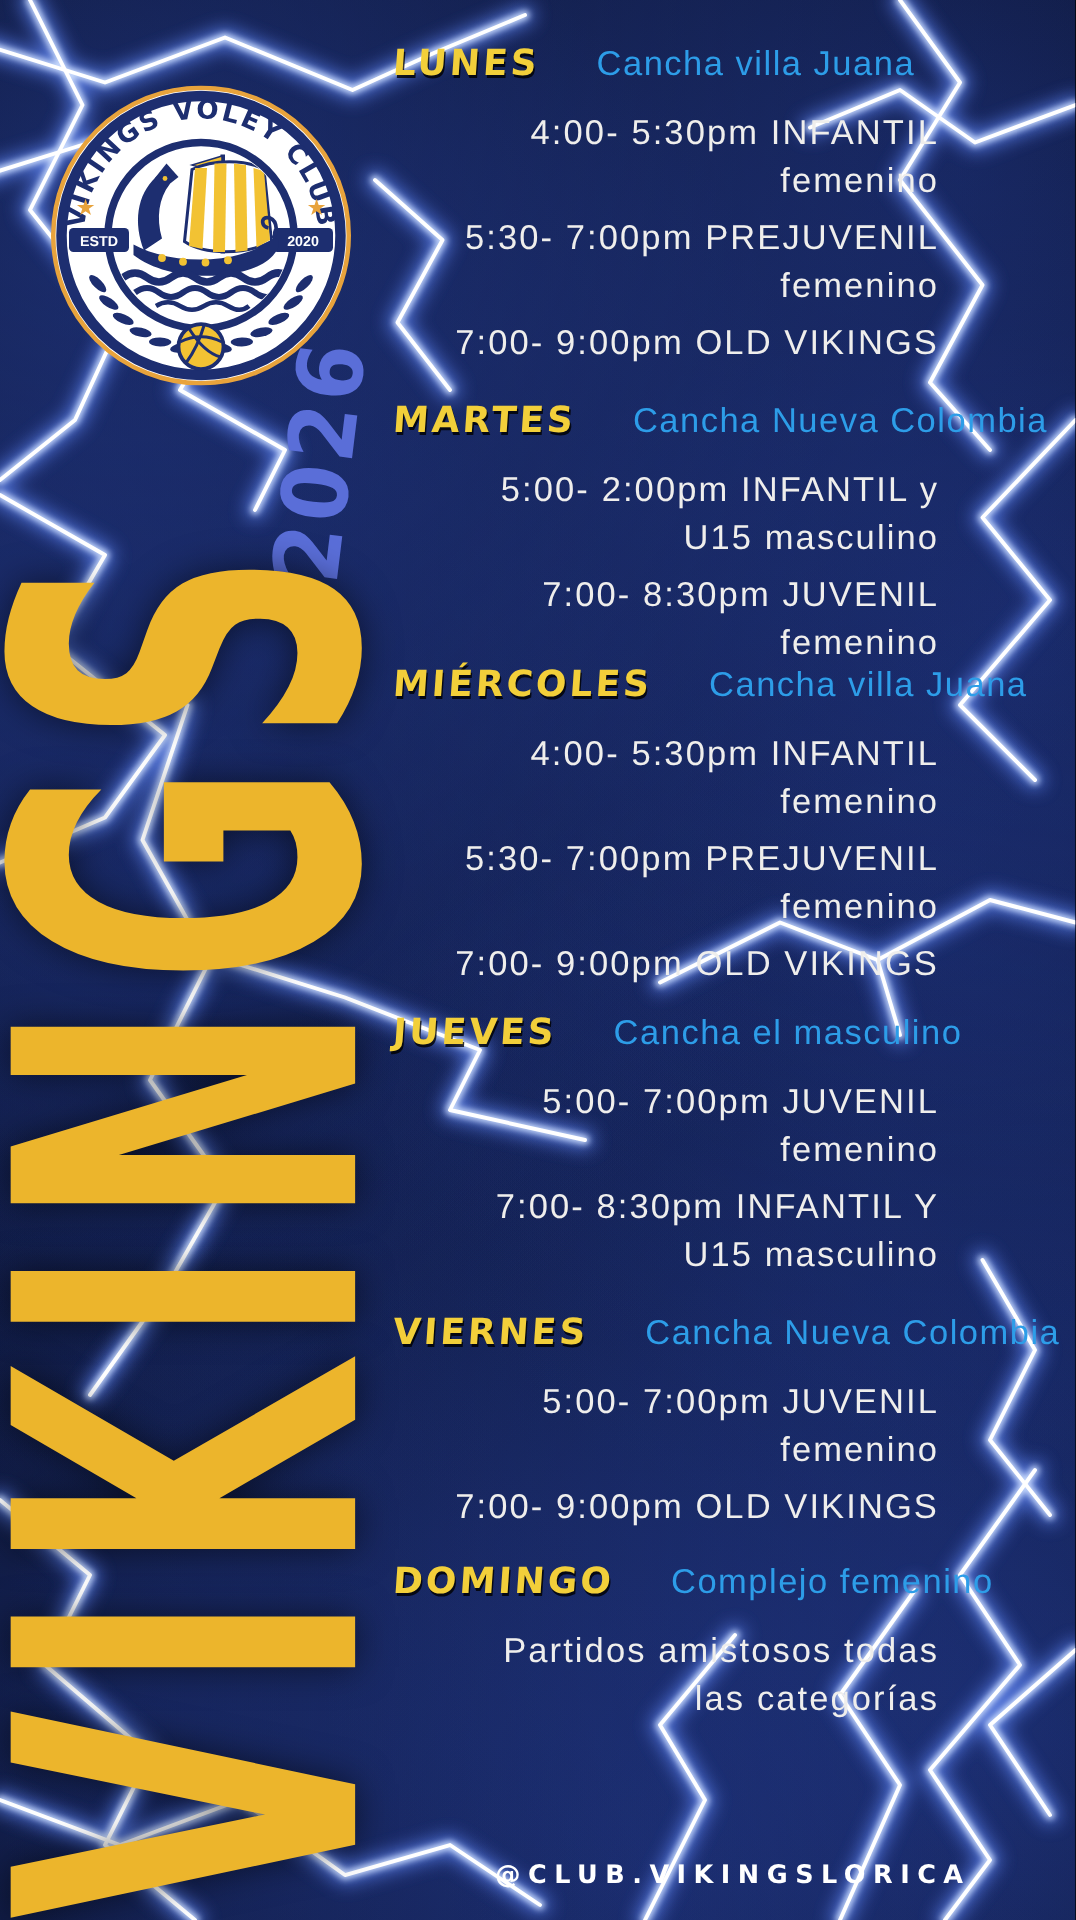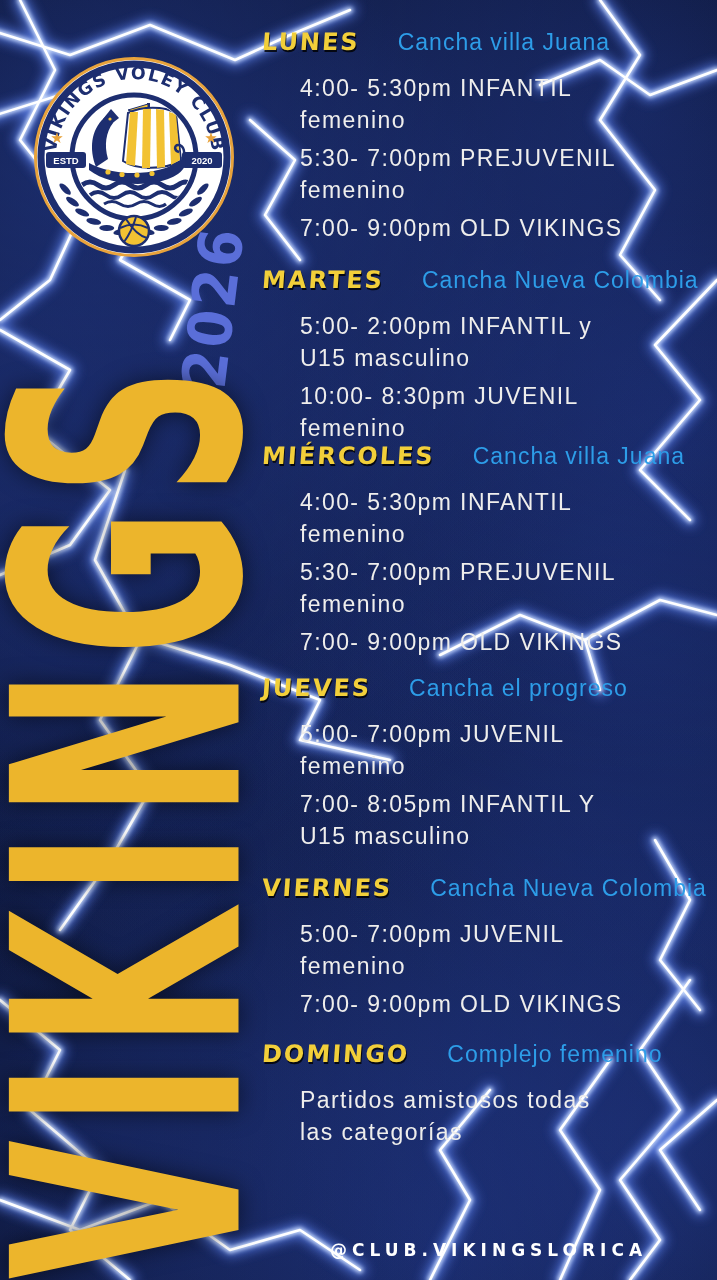--- a/index.html
+++ b/index.html
@@ -52,21 +52,21 @@
     margin:0;display:inline-block;transform:skewX(-4deg);
     font-family:"DejaVu Sans",sans-serif;font-weight:700;font-size:24px;
     line-height:36px;letter-spacing:2px;color:#f2cf3a;white-space:nowrap;
     text-shadow:1px 2px 0 rgba(0,0,0,.8);
   }
   .venue{
     font-size:23px;letter-spacing:1px;color:#2d9de8;white-space:nowrap;
   }
   .entry{
     width:326px;margin:0 0 6px 38px;
-    font-size:23px;letter-spacing:1.4px;line-height:32px;color:#efeeec;
+    font-size:23px;letter-spacing:1.4px;line-height:32px;color:#efeeec;text-align:right;
   }
   .note-gap{margin-top:4px;}
 
   .handle{
     position:absolute;left:330px;top:1240px;
     font-family:"DejaVu Sans",sans-serif;font-weight:700;font-size:17px;
     letter-spacing:5px;color:#ffffff;white-space:nowrap;
   }
 </style>
 </head>
@@ -197,40 +197,40 @@
       <p class="entry">5:30- 7:00pm PREJUVENIL femenino</p>
       <p class="entry">7:00- 9:00pm OLD VIKINGS</p>
     </section>
 
     <section class="day-block" style="top:262px">
       <div class="day-row">
         <h2 class="day">MARTES</h2>
         <span class="venue">Cancha Nueva Colombia</span>
       </div>
       <p class="entry">5:00- 2:00pm INFANTIL y U15 masculino</p>
-      <p class="entry">10:00- 8:30pm JUVENIL femenino</p>
+      <p class="entry">7:00- 8:30pm JUVENIL femenino</p>
     </section>
 
     <section class="day-block" style="top:438px">
       <div class="day-row">
         <h2 class="day">MIÉRCOLES</h2>
         <span class="venue">Cancha villa Juana</span>
       </div>
       <p class="entry">4:00- 5:30pm INFANTIL femenino</p>
       <p class="entry">5:30- 7:00pm PREJUVENIL femenino</p>
       <p class="entry">7:00- 9:00pm OLD VIKINGS</p>
     </section>
 
     <section class="day-block" style="top:670px">
       <div class="day-row">
         <h2 class="day">JUEVES</h2>
-        <span class="venue">Cancha el progreso</span>
+        <span class="venue">Cancha el masculino</span>
       </div>
       <p class="entry">5:00- 7:00pm JUVENIL femenino</p>
-      <p class="entry">7:00- 8:05pm INFANTIL Y U15 masculino</p>
+      <p class="entry">7:00- 8:30pm INFANTIL Y U15 masculino</p>
     </section>
 
     <section class="day-block" style="top:870px">
       <div class="day-row">
         <h2 class="day">VIERNES</h2>
         <span class="venue">Cancha Nueva Colombia</span>
       </div>
       <p class="entry">5:00- 7:00pm JUVENIL femenino</p>
       <p class="entry">7:00- 9:00pm OLD VIKINGS</p>
     </section>

